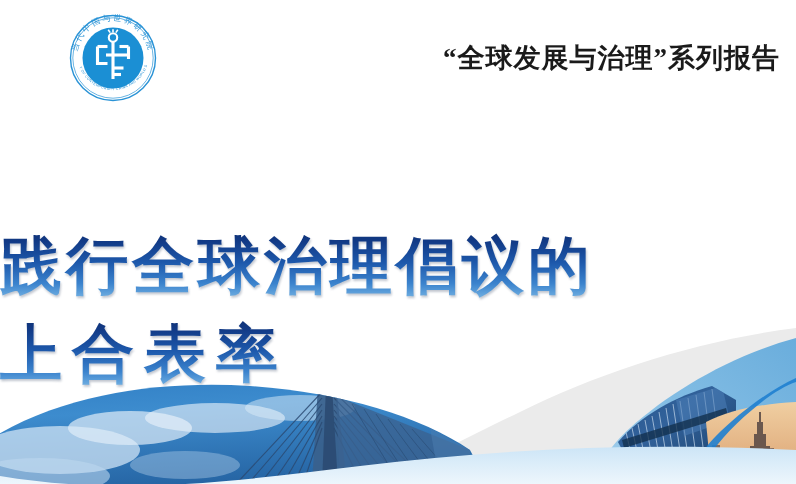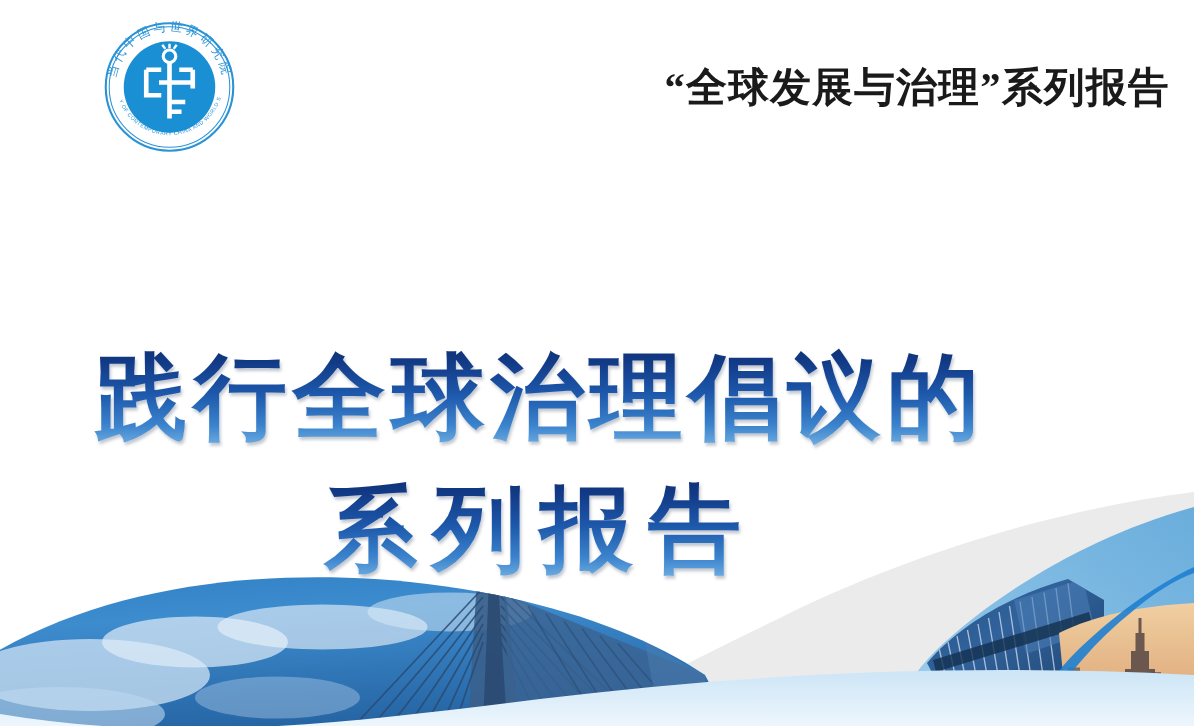--- a/index.html
+++ b/index.html
@@ -32,21 +32,21 @@
     letter-spacing:1px;
     color:#1a1a1a;
     white-space:nowrap;
   }
 
   
   #title-block{
     position:absolute;
     left:0;top:222px;
     width:720px;
-    text-align:center;
+    text-align:left;
   }
   .title-line{
     font-family:"Liberation Serif","DejaVu Serif",serif;
     font-weight:700;
     font-size:62px;
     line-height:88px;
     letter-spacing:4px;
     white-space:nowrap;
     background:linear-gradient(to bottom,
        #0b2a66 0%,
@@ -116,21 +116,21 @@
         <line x1="47" y1="57" x2="57.5" y2="57"></line>
         <line x1="47" y1="63.5" x2="55" y2="63.5"></line>
       </g>
     </svg>
   </div>
 
   <div id="series-label">“全球发展与治理”系列报告</div>
 
   <div id="title-block">
     <div class="title-line" id="title-line-1">践行全球治理倡议的</div>
-    <div class="title-line" id="title-line-2">系列报告</div>
+    <div class="title-line" id="title-line-2">上合表率</div>
   </div>
 
   <div id="art">
     <svg class="art-svg" viewBox="0 0 796 184" preserveAspectRatio="none">
       <defs>
 
         <clipPath id="clipBridge">
           <path d="M -40,184 L -40,160 C 40,96 150,80 250,86
                    C 340,92 420,116 470,150 L 488,184 Z"></path>
         </clipPath>

